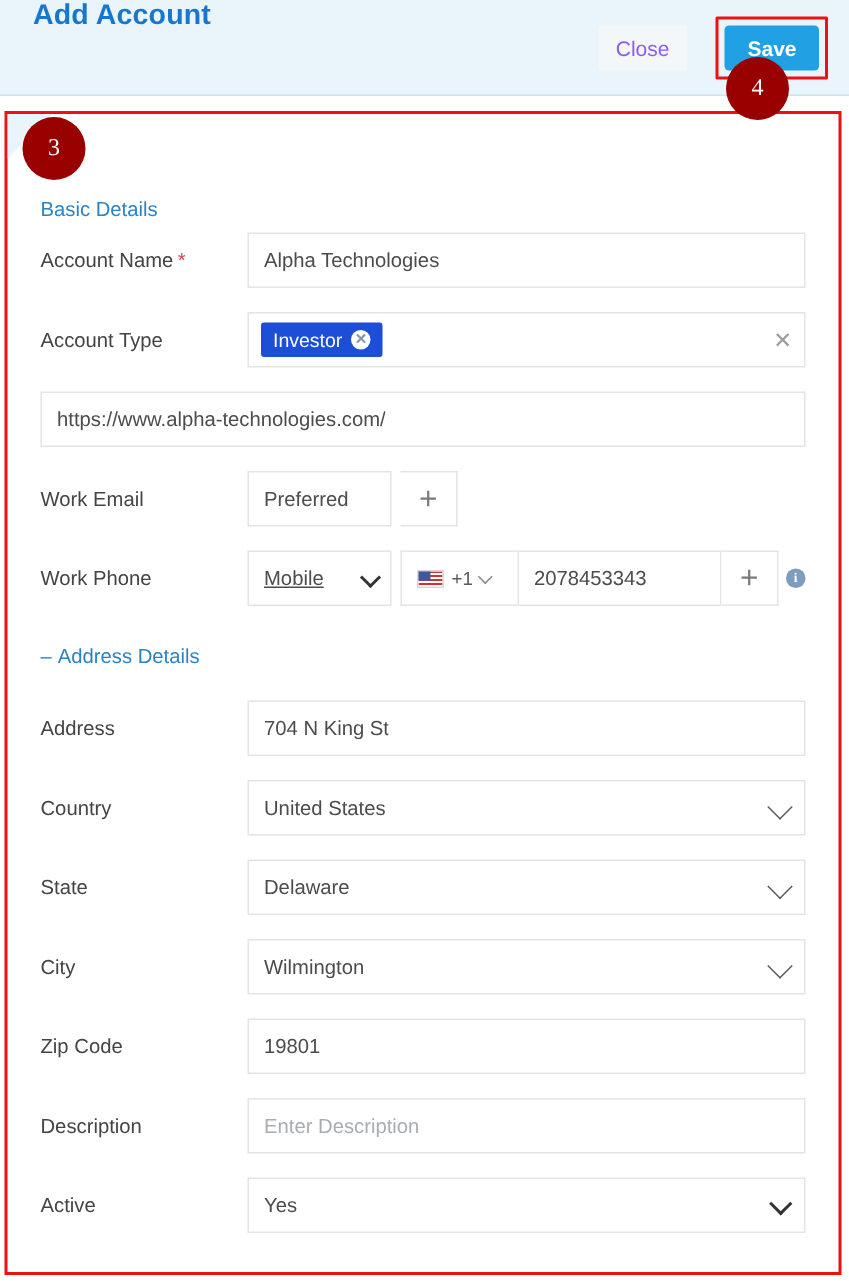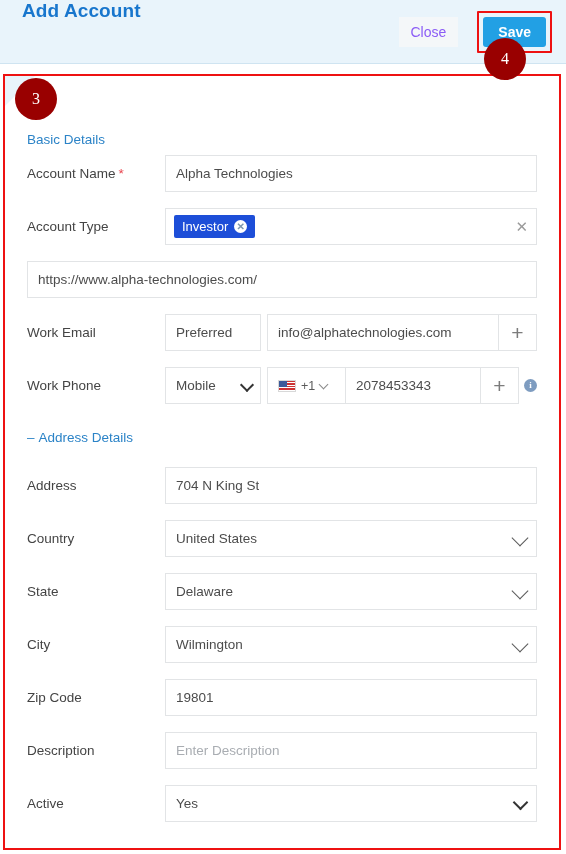--- a/index.html
+++ b/index.html
@@ -228,21 +228,21 @@
     align-items: center;
     padding: 0 10px;
     font-size: 13.5px;
     color: #4c4c4c;
     background: #ffffff;
     white-space: nowrap;
   }
   .seg-pref { width: 96px; flex: 0 0 96px; justify-content: flex-start; }
   .seg-type {
     width: 96px; flex: 0 0 96px;
-    position: relative; padding-right: 20px;
+    position: relative; padding-right: 20px; text-decoration: underline;
   }
   .seg-type .chev {
     right: 8px;
     border-right-width: 2.2px;
     border-bottom-width: 2.2px;
     width: 8px; height: 8px;
     border-color: #333;
     margin-top: -6px;
   }
   .gap { width: 6px; flex: 0 0 6px; }
@@ -360,23 +360,20 @@
     </div>
   </div>
 
   <div class="row">
     <div class="label">Work Email</div>
     <div class="control">
       <div class="seg seg-pref">
         <span>Preferred</span>
       </div>
       <div class="gap"></div>
-      <div class="seg seg-grow with-left-border">
-        <span class="txt">info@alphatechnologies.com</span>
-      </div>
       <div class="seg seg-plus">+</div>
     </div>
   </div>
 
   <div class="row">
     <div class="label">Work Phone</div>
     <div class="control">
       <div class="seg seg-type">
         <span>Mobile</span>
         <span class="chev"></span>

